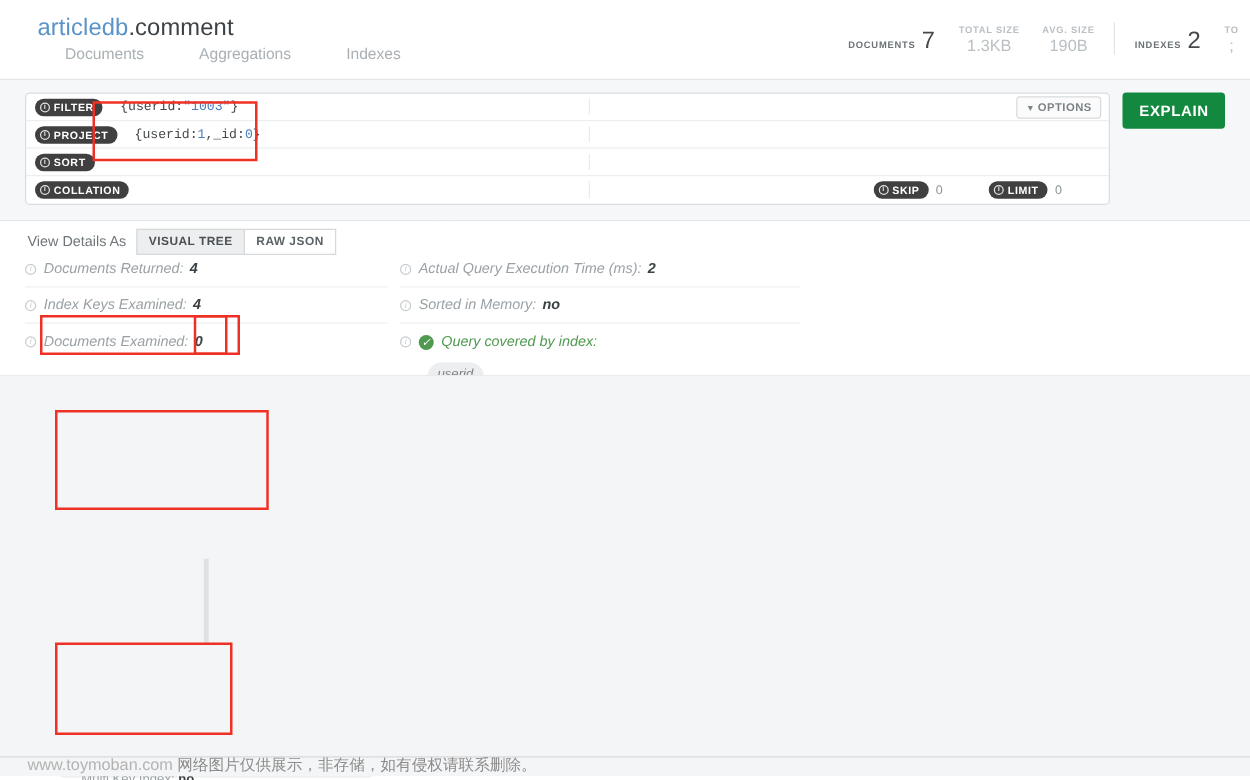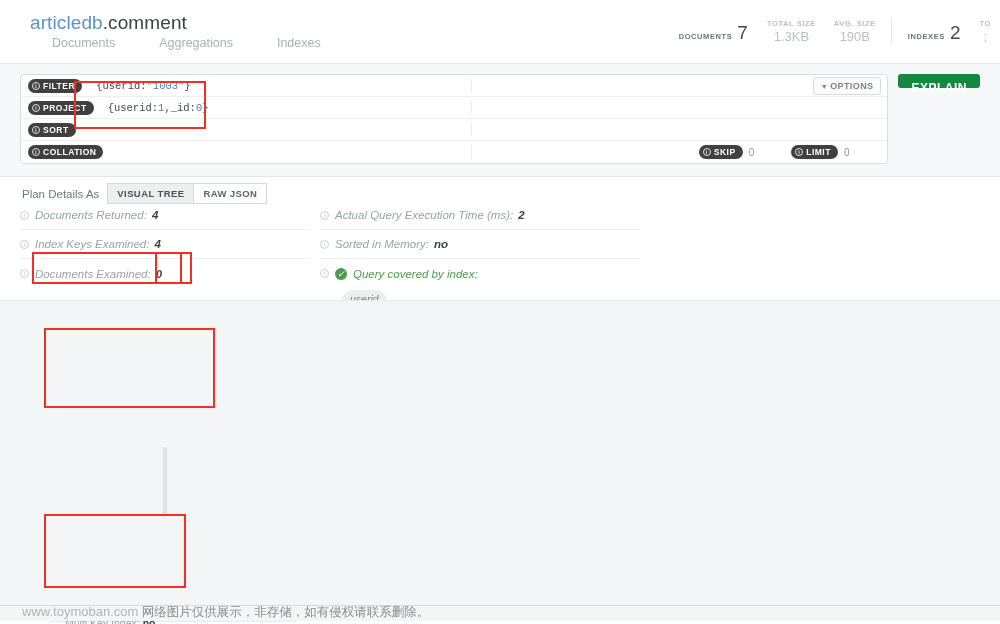--- a/index.html
+++ b/index.html
@@ -66,21 +66,21 @@
   .qval .num { color: #4a7ebb; }
   .qsep { position: absolute; left: 450px; top: 4px; bottom: 4px; width: 1px; background: #e9ebed; }
   .opts { margin-left: auto; margin-right: 6px; font-size: 9px; font-weight: bold; color: #7c8488;
           letter-spacing: .4px; border: 1px solid #d7dbde; background: #fbfbfc; border-radius: 3px;
           padding: 3px 7px; cursor: pointer; }
   .caret { font-size: 7px; margin-right: 2px; }
   .skiplimit { margin-left: auto; display: flex; align-items: center; gap: 0; padding-right: 8px; }
   .slval { font-size: 10px; color: #8d9498; margin: 0 30px 0 6px; }
   .explain-btn { margin-left: 10px; background: #13893f; color: #fff; font-size: 12px; font-weight: bold;
                  letter-spacing: .5px; border: none; border-radius: 3px; padding: 7px 13px;
-                 cursor: pointer; height: 14px; }
+                 cursor: pointer; height: 29px; }
 
   
   .viewbar { position: relative; z-index: 3; display: flex; align-items: center; gap: 8px;
              padding: 6px 0 5px 22px; background: #fff; }
   .viewbar .vlabel { font-size: 11.5px; color: #6f7679; }
   .seg { display: flex; }
   .segbtn { font-size: 9.5px; font-weight: bold; letter-spacing: .4px; color: #5c6366;
             border: 1px solid #d5d9dc; background: #fff; padding: 4px 9px; cursor: pointer; }
   .segbtn.on { background: #eceef0; color: #4a5053; }
   .segbtn + .segbtn { border-left: none; }
@@ -245,21 +245,21 @@
               </span>
             <span class="slval">0</span>
           </span>
         </div>
       </div>
       <button class="explain-btn">EXPLAIN</button>
     </div>
   </div>
 
   <div class="viewbar">
-    <span class="vlabel">Plan Details As</span>
+    <span class="vlabel">View Details As</span>
     <span class="seg">
       <button class="segbtn on">VISUAL TREE</button>
       <button class="segbtn">RAW JSON</button>
     </span>
   </div>
 
   <div class="statpanel">
     <div class="statcols">
       <div class="statcol">
         <div class="srow">

